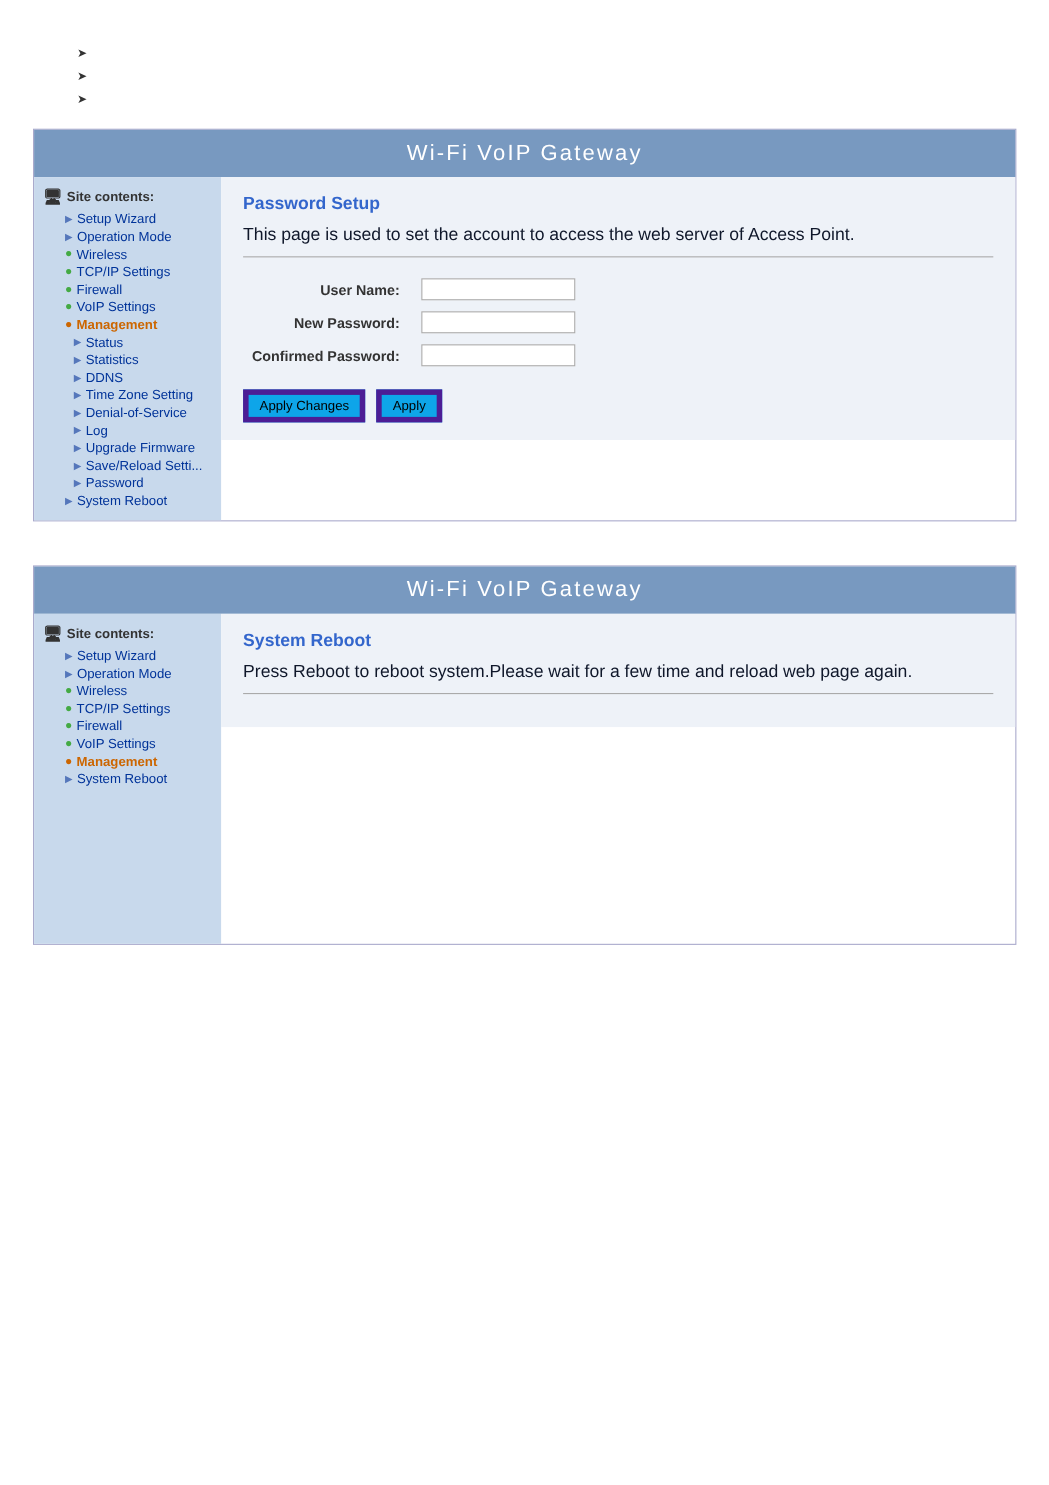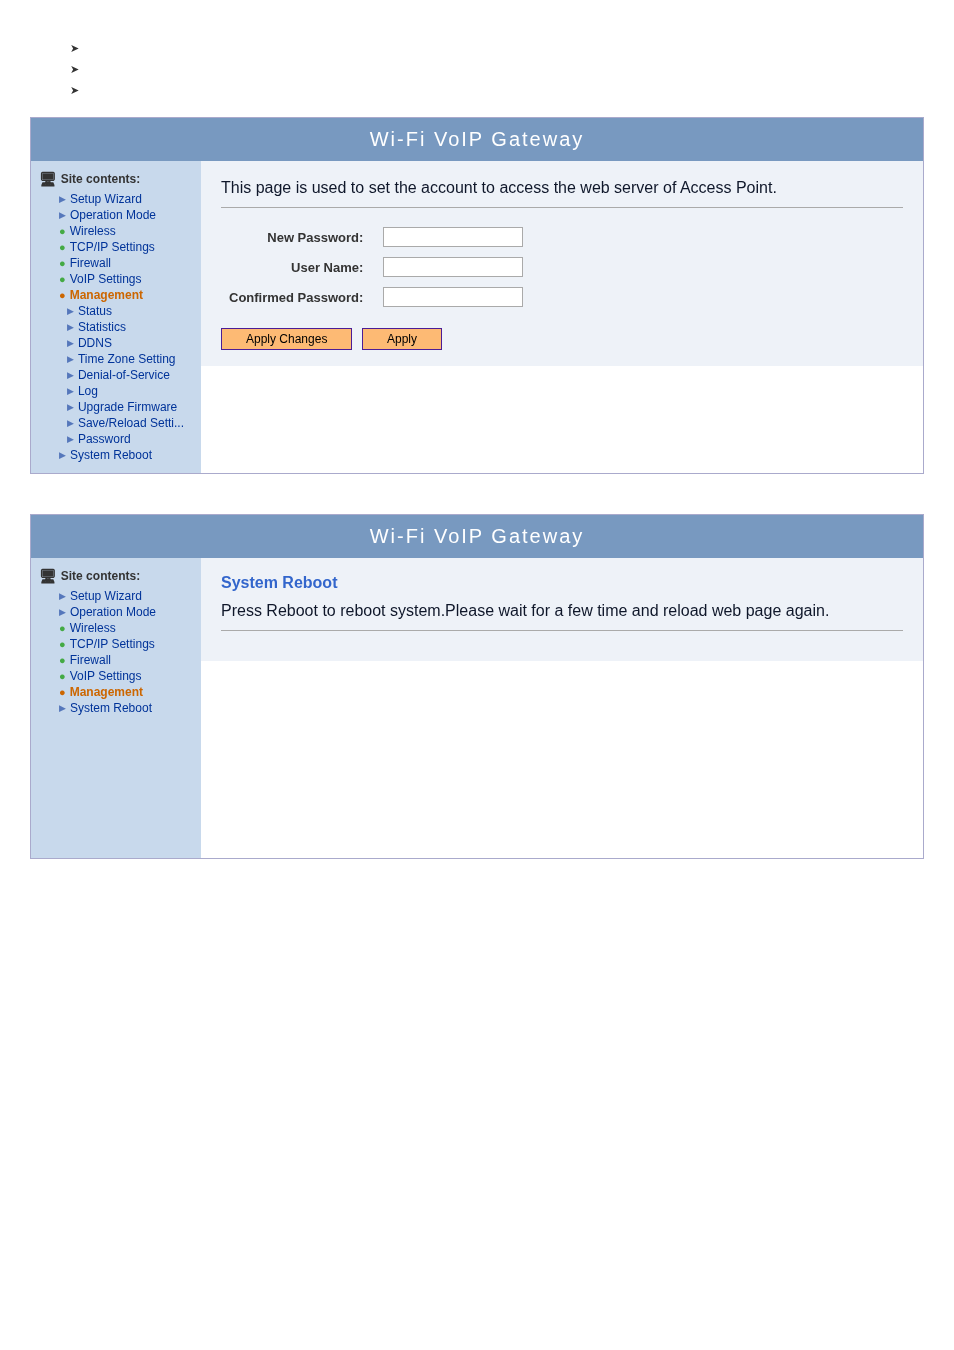--- a/index.html
+++ b/index.html
@@ -137,23 +137,23 @@
     .form-table input[type="text"],
     .form-table input[type="password"] {
       border: 1px solid #aaa;
       padding: 2px 4px;
       width: 140px;
       background: #fff;
       font-size: 12px;
     }
 
     .btn {
-      background: #fdba74;
-      border: 1px solid #4c1d95;
-      padding: 3px 24px;
+      background: #0ea5e9;
+      border: 5px solid #4c1d95;
+      padding: 3px 10px;
       font-size: 12px;
       cursor: pointer;
       margin-right: 6px;
     }
 
     
     .reboot-content {
       flex: 1;
       padding: 16px 20px;
       background: #eef2f8;
@@ -242,35 +242,36 @@
         <span style="color:#5577bb;font-size:9px;">▶</span>
         <span>Password</span>
       </div>
       <div class="sidebar-item sidebar-item-sub">
         <span style="color:#5577bb;font-size:9px;">▶</span>
         <span>System Reboot</span>
       </div>
     </div>
 
     <div class="content-area">
+      <div class="content-title">Password Setup</div>
       <div class="content-desc">This page is used to set the account to access the web server of Access Point.</div>
       <hr class="content-divider">
 
       <table class="form-table">
         <tbody>
             <tr>
+          <td>User Name:</td>
+          <td>
+            <input type="text" value="" style="">
+          </td>
+        </tr>
+        <tr>
           <td>New Password:</td>
           <td>
             <input type="password" value="" style="">
-          </td>
-        </tr>
-        <tr>
-          <td>User Name:</td>
-          <td>
-            <input type="text" value="" style="">
           </td>
         </tr>
         <tr>
           <td>Confirmed Password:</td>
           <td>
             <input type="password" value="" style="">
           </td>
         </tr>
       </tbody>
         </table>

